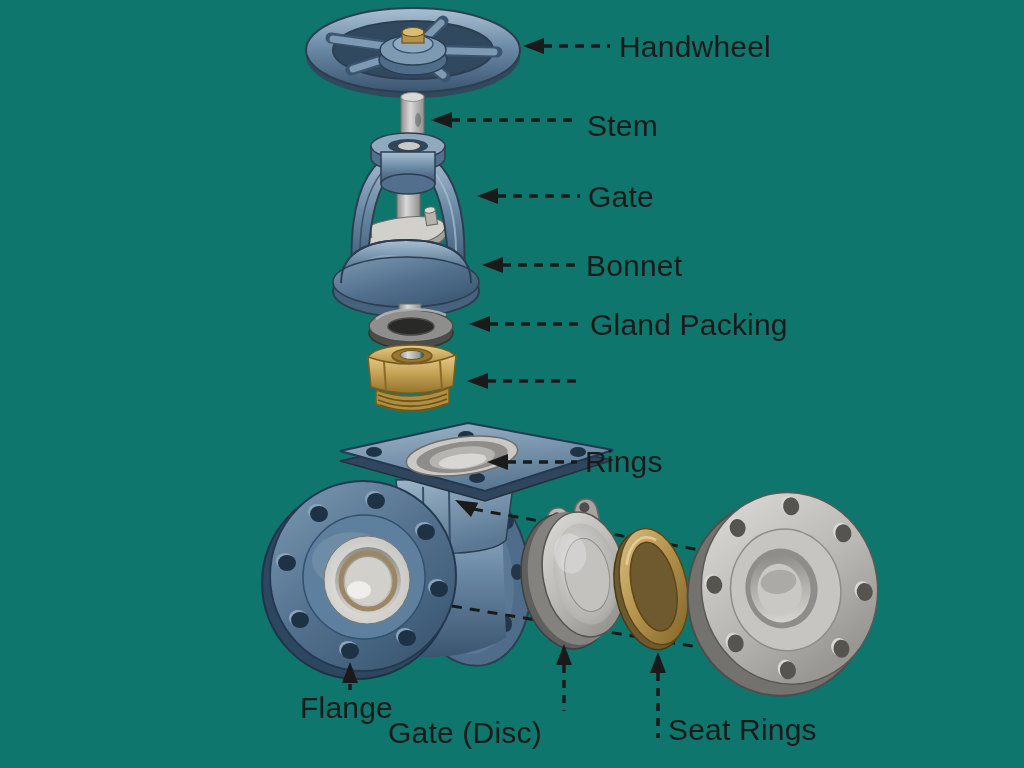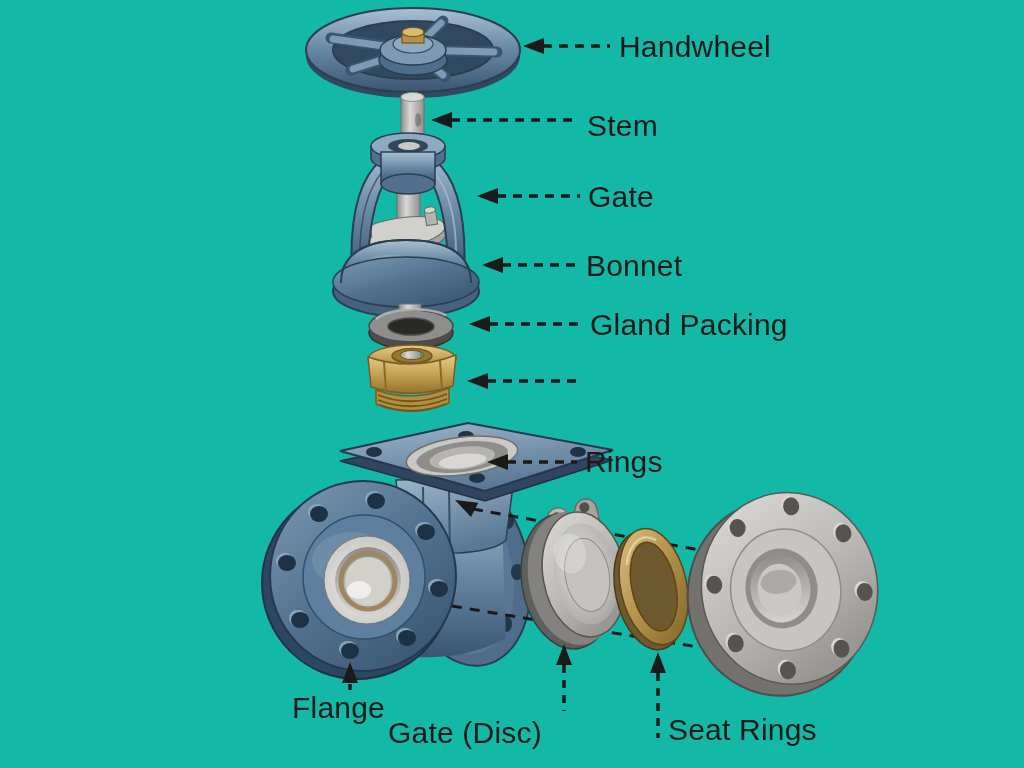--- a/index.html
+++ b/index.html
@@ -1,17 +1,17 @@
 <!DOCTYPE html>
 <html><head>
 <meta charset="utf-8">
 <style>
   html,body{margin:0;padding:0;background:#ffffff;}
   #stage{
-    position:relative;width:1024px;height:768px;background:#14b8a6;overflow:hidden;
+    position:relative;width:1024px;height:768px;background:#0f766e;overflow:hidden;
     font-family:"Liberation Sans",sans-serif;
   }
   #art{position:absolute;left:0;top:0;}
   .part-label{
     position:absolute;color:#1a1a1a;font-size:30px;line-height:1.1;
     white-space:nowrap;font-weight:400;letter-spacing:0.2px;
   }
 </style>
 </head>
 <body>
@@ -330,17 +330,17 @@
     </g>
   </g>
 </svg>
 
 <div class="part-label" style="left:619px;top:30px">Handwheel</div>
 <div class="part-label" style="left:587px;top:109px">Stem</div>
 <div class="part-label" style="left:588px;top:180px">Gate</div>
 <div class="part-label" style="left:590px;top:308px">Gland Packing</div>
 <div class="part-label" style="left:586px;top:249px">Bonnet</div>
 <div class="part-label" style="left:585px;top:445px">Rings</div>
-<div class="part-label" style="left:292px;top:691px">Flange</div>
+<div class="part-label" style="left:300px;top:691px">Flange</div>
 <div class="part-label" style="left:388px;top:716px">Gate (Disc)</div>
 <div class="part-label" style="left:668px;top:713px">Seat Rings</div>
 
 </div>
 
 </body></html>

